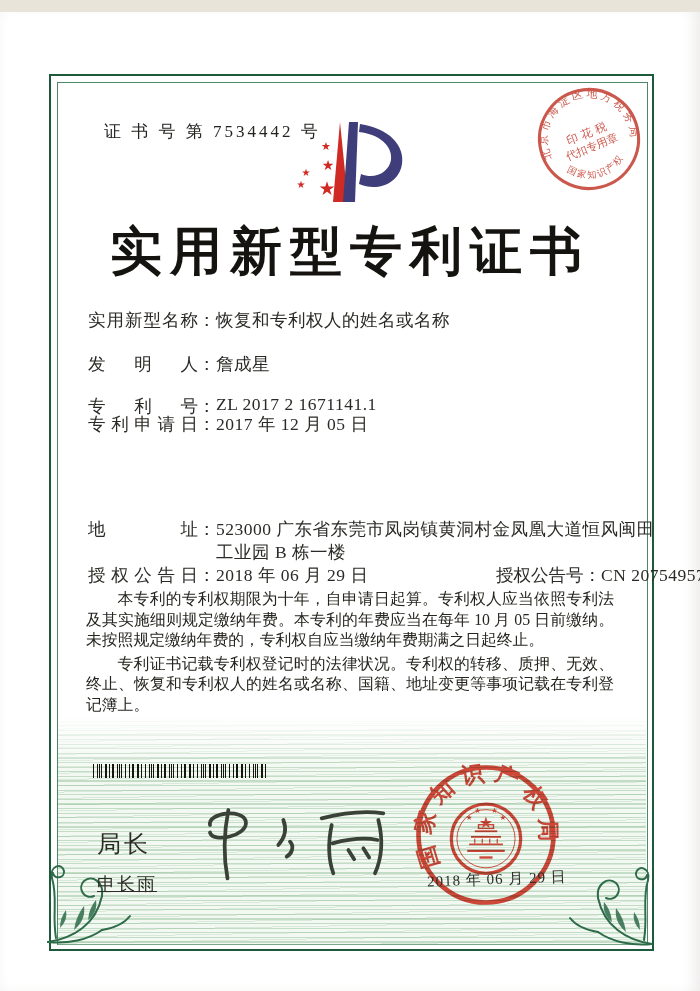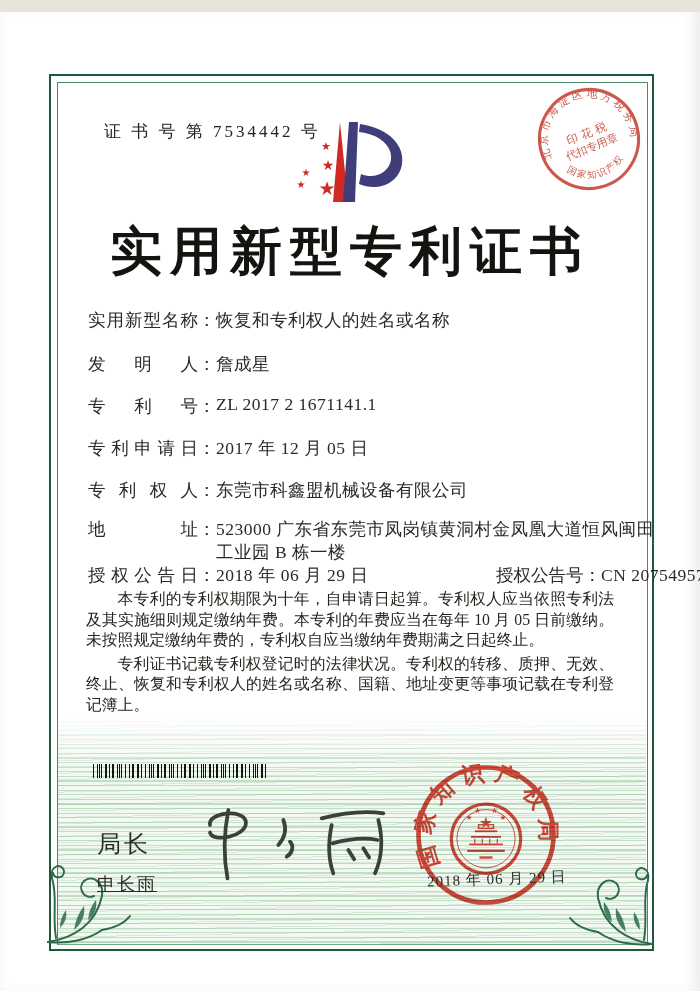--- a/index.html
+++ b/index.html
@@ -129,25 +129,22 @@
 
   <div class="frow" style="top:296px">
     <span class="flabel">实用新型名称</span><span class="fcolon">：</span><span class="fvalue">恢复和专利权人的姓名或名称</span>
   </div>
   <div class="frow" style="top:340px">
     <span class="flabel">发明人</span><span class="fcolon">：</span><span class="fvalue">詹成星</span>
   </div>
   <div class="frow" style="top:382px">
     <span class="flabel">专利号</span><span class="fcolon">：</span><span class="fvalue">ZL 2017 2 1671141.1</span>
   </div>
-  <div class="frow" style="top:424px">
+  <div class="frow" style="top:400px">
     <span class="flabel">专利申请日</span><span class="fcolon">：</span><span class="fvalue">2017 年 12 月 05 日</span>
-  </div>
-  <div class="frow" style="top:466px">
-    <span class="flabel">专利权人</span><span class="fcolon">：</span><span class="fvalue">东莞市科鑫盟机械设备有限公司</span>
   </div>
   <div class="frow" style="top:505px">
     <span class="flabel">地址</span><span class="fcolon">：</span><span class="fvalue">523000 广东省东莞市凤岗镇黄洞村金凤凰大道恒风闽田</span>
   </div>
   <div class="addr2">工业园 B 栋一楼</div>
   <div class="frow" style="top:551px">
     <span class="flabel">授权公告日</span><span class="fcolon">：</span><span class="fvalue">2018 年 06 月 29 日</span>
     <span class="pair2"><span>授权公告号</span><span>：</span><span class="fvalue">CN 207549575 U</span></span>
   </div>
 

